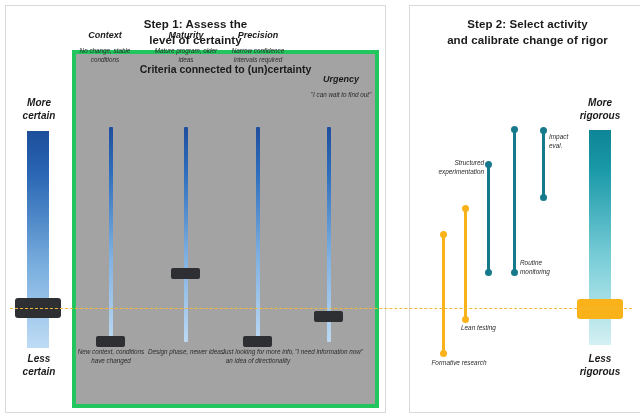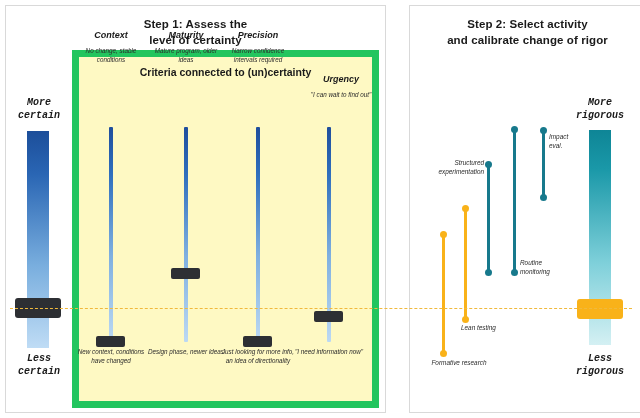--- a/index.html
+++ b/index.html
@@ -12,21 +12,21 @@
   #panel-left{left:5px;top:5px;width:381px;height:408px;padding-left:28px;}
   #panel-right{left:398px;top:5px;width:237px;height:408px;margin-left:11px;}
 
   .panel-title{
     position:absolute;left:0;right:0;top:10px;text-align:center;
     font-weight:bold;font-size:11.5px;color:#1a1a1a;line-height:16px;
     letter-spacing:.1px;
   }
 
   
-  .graybox{position:absolute;background:#fef9c3;border:7px solid #22c55e;box-sizing:border-box;}
+  .graybox{position:absolute;background:#a3a3a3;border:4px solid #22c55e;box-sizing:border-box;}
   #criteria-box{left:66px;top:44px;width:307px;height:358px;}
   #activities-box{left:20px;top:44px;width:168px;height:358px;}
 
   .box-title{
     position:absolute;left:0;right:0;top:9px;text-align:center;
     font-weight:bold;font-size:10.5px;color:#1a1a1a;
   }
   #activities-box .box-title{text-align:left;left:10px;top:10px;font-size:10px;}
 
   .blurb{
@@ -53,21 +53,21 @@
       background:linear-gradient(to bottom,#1c4e9a 0%,#2a66b4 20%,#79aede 62%,#bfdcf5 100%);}
   #handle-certainty{position:absolute;left:15px;top:298px;width:46px;height:20px;
       background:#2d2f33;border-radius:3px;}
   
   #bar-rigor{position:absolute;left:589px;top:130px;width:22px;height:215px;
       background:linear-gradient(to bottom,#0e8596 0%,#1a98a8 18%,#7fd0da 62%,#d4f0f3 100%);}
   #handle-rigor{position:absolute;left:577px;top:299px;width:46px;height:20px;
       background:#f9b219;border-radius:3px;}
 
   .endcap{position:absolute;width:78px;text-align:center;font-style:italic;
-          font-weight:bold;font-size:10px;line-height:13px;color:#1a1a1a;font-family:Liberation Mono, monospace;}
+          font-weight:bold;font-size:10px;line-height:13px;color:#1a1a1a;}
 
   
   .act-line{position:absolute;width:2.6px;border-radius:1px;}
   .act-dot{position:absolute;width:7px;height:7px;border-radius:50%;}
   .act-label{position:absolute;font-style:italic;font-size:6.4px;line-height:9px;color:#2b2b2b;}
 
   
   #calibration-line{position:absolute;left:10px;top:308px;width:622px;height:0;
       border-top:1.4px dashed #f0b93c;}
 </style>
@@ -93,21 +93,21 @@
   <div class="endcap" style="left:0px;top:96px;">
     <div>More</div>
     <div>certain</div>
   </div>
   <div class="endcap" style="left:0px;top:352px;">
     <div>Less</div>
     <div>certain</div>
   </div>
   <div id="handle-certainty"></div>
 
-  <div class="crit" style="left:75px;">
+  <div class="crit" style="left:69px;">
     <div class="crit-name">Context</div>
     <div class="crit-hi">No change, stable conditions</div>
   </div>
   <div class="track" style="left:109px;"></div>
   <div class="handle" style="left:96px;top:336px;"></div>
   <div class="crit-lo" style="left:73px;">New context, conditions have changed</div>
 
   <div class="crit" style="left:150px;">
     <div class="crit-name">Maturity</div>
     <div class="crit-hi">Mature program, older ideas</div>

